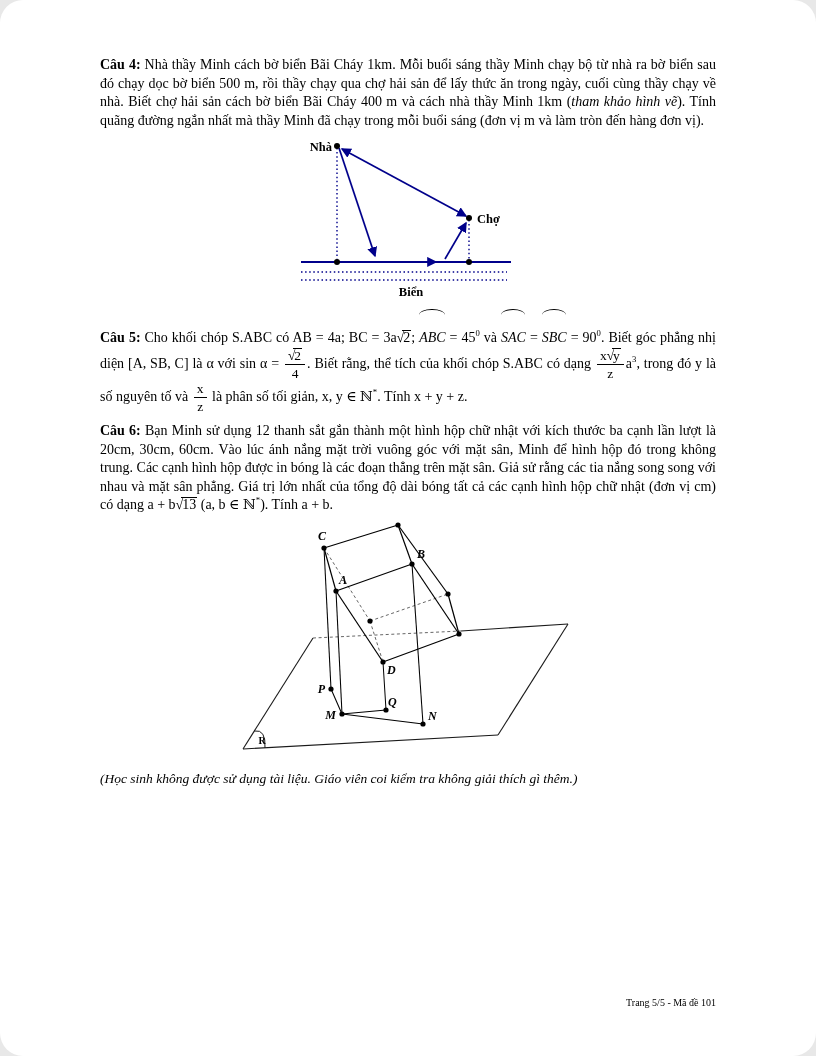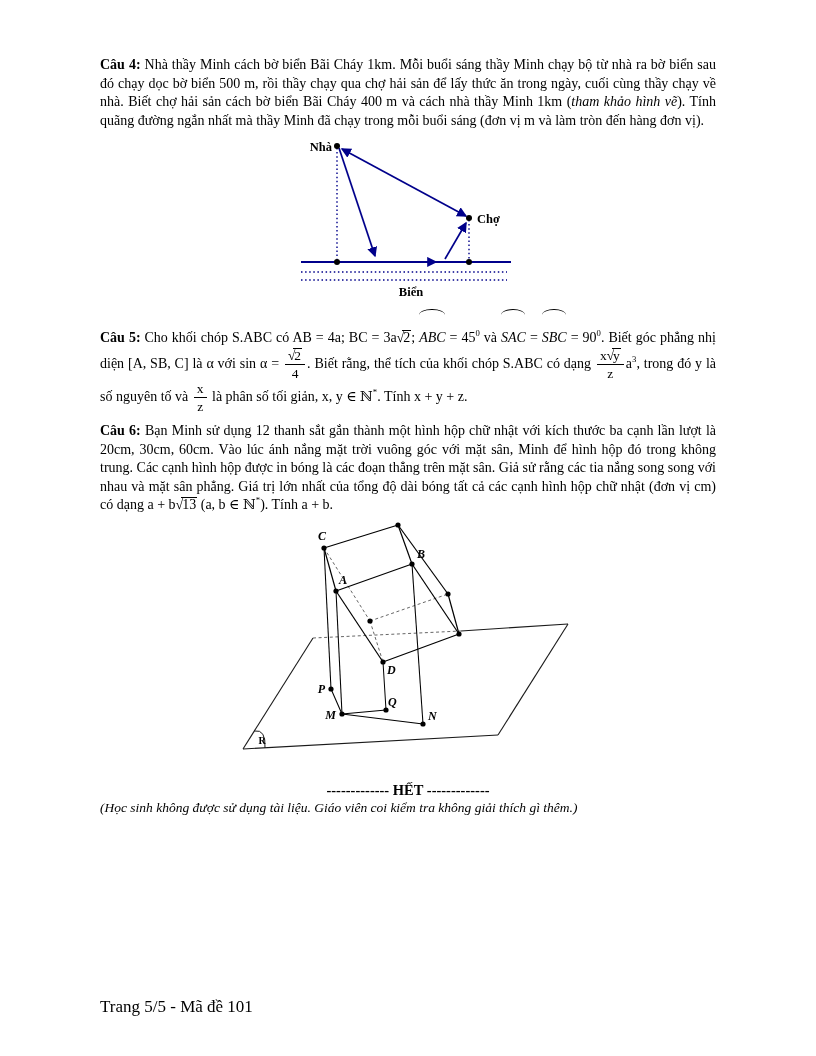--- a/index.html
+++ b/index.html
@@ -1,17 +1,17 @@
 <!DOCTYPE html>
 <html><head>
 <meta charset="utf-8">
 <style>
   html,body { margin:0; padding:0; background:#e8e8e8; }
   .page { position:relative; width:816px; height:1056px; background:#ffffff; margin:0 auto;
-          font-family:"Liberation Serif","DejaVu Serif",serif; color:#000; overflow:hidden; }
+          font-family:"Liberation Serif","DejaVu Serif",serif; color:#000; overflow:hidden;border-radius:23px; }
   .content { position:absolute; left:100px; top:56px; width:616px; }
   p.q { margin:0; text-align:justify; font-size:14px; line-height:18.5px; }
   p.q .lbl { font-weight:bold; }
   .mi { }
   sup.s0 { font-size:0.62em; vertical-align:super; line-height:0; }
   
   .frac { display:inline-block; vertical-align:middle; text-align:center; line-height:1.12;
           margin:0 2px; font-size:13.5px; }
   .frac .num { display:block; border-bottom:1.1px solid #000; padding:0 3px 1px; }
   .frac .den { display:block; padding-top:1px; }
@@ -19,21 +19,21 @@
   .rsign { letter-spacing:-1px; }
   .runder { display:inline-block; border-top:1.2px solid #000; line-height:1.06; padding:0 1px; margin-left:-1px; }
   
   .hat { position:relative; display:inline-block; font-style:italic; padding-top:18px; margin-top:1px; }
   .hat::before { content:""; position:absolute; left:0; right:1px; top:-2px; height:5px;
                  border-top:1.3px solid #000; border-radius:50% 50% 0 0 / 100% 100% 0 0; }
   .fig1 { margin:4px 0 0 190px; }
   .fig2 { margin:6px 0 0 133px; }
   .endmark { margin-top:12px; text-align:center; font-weight:bold; font-size:14.5px; }
   .note { text-align:left; font-style:italic; font-size:13.5px; margin-top:1px; }
-  .pgfooter { position:absolute; left:100px; top:997px; width:616px; font-size:17px; }
+  .pgfooter { position:absolute; left:100px; top:997px; width:616px; text-align:right; font-size:10px; }
   svg text { font-family:"Liberation Serif","DejaVu Serif",serif; }
 </style>
 </head>
 <body>
 
 <div class="page">
  <div class="content">
 
   <p class="q">
     <span class="lbl">Câu 4:</span><span> Nhà thầy Minh cách bờ biển Bãi Cháy 1km. Mỗi buổi sáng thầy Minh chạy bộ từ nhà ra bờ biển sau đó chạy dọc bờ biển 500 m, rồi thầy chạy qua chợ hải sản để lấy thức ăn trong ngày, cuối cùng thầy chạy về nhà. Biết chợ hải sản cách bờ biển Bãi Cháy 400 m và cách nhà thầy Minh 1km (</span><i>tham khảo hình vẽ</i><span>). Tính quãng đường ngắn nhất mà thầy Minh đã chạy trong mỗi buổi sáng (đơn vị m và làm tròn đến hàng đơn vị).</span>
@@ -141,18 +141,17 @@
         <text x="154" y="153">D</text>
         <text x="92" y="172" text-anchor="end">P</text>
         <text x="155" y="185">Q</text>
         <text x="103" y="198" text-anchor="end">M</text>
         <text x="195" y="199">N</text>
         <text x="29" y="223" font-size="10" font-style="normal" text-anchor="middle">R</text>
       </g>
     </svg>
   </div>
 
-  <div class="endmark">------------- HẾT -------------</div>
   <div class="note">(Học sinh không được sử dụng tài liệu. Giáo viên coi kiểm tra không giải thích gì thêm.)</div>
  </div>
 
  <div class="pgfooter">Trang 5/5 - Mã đề 101</div>
 </div>
 
 </body></html>

